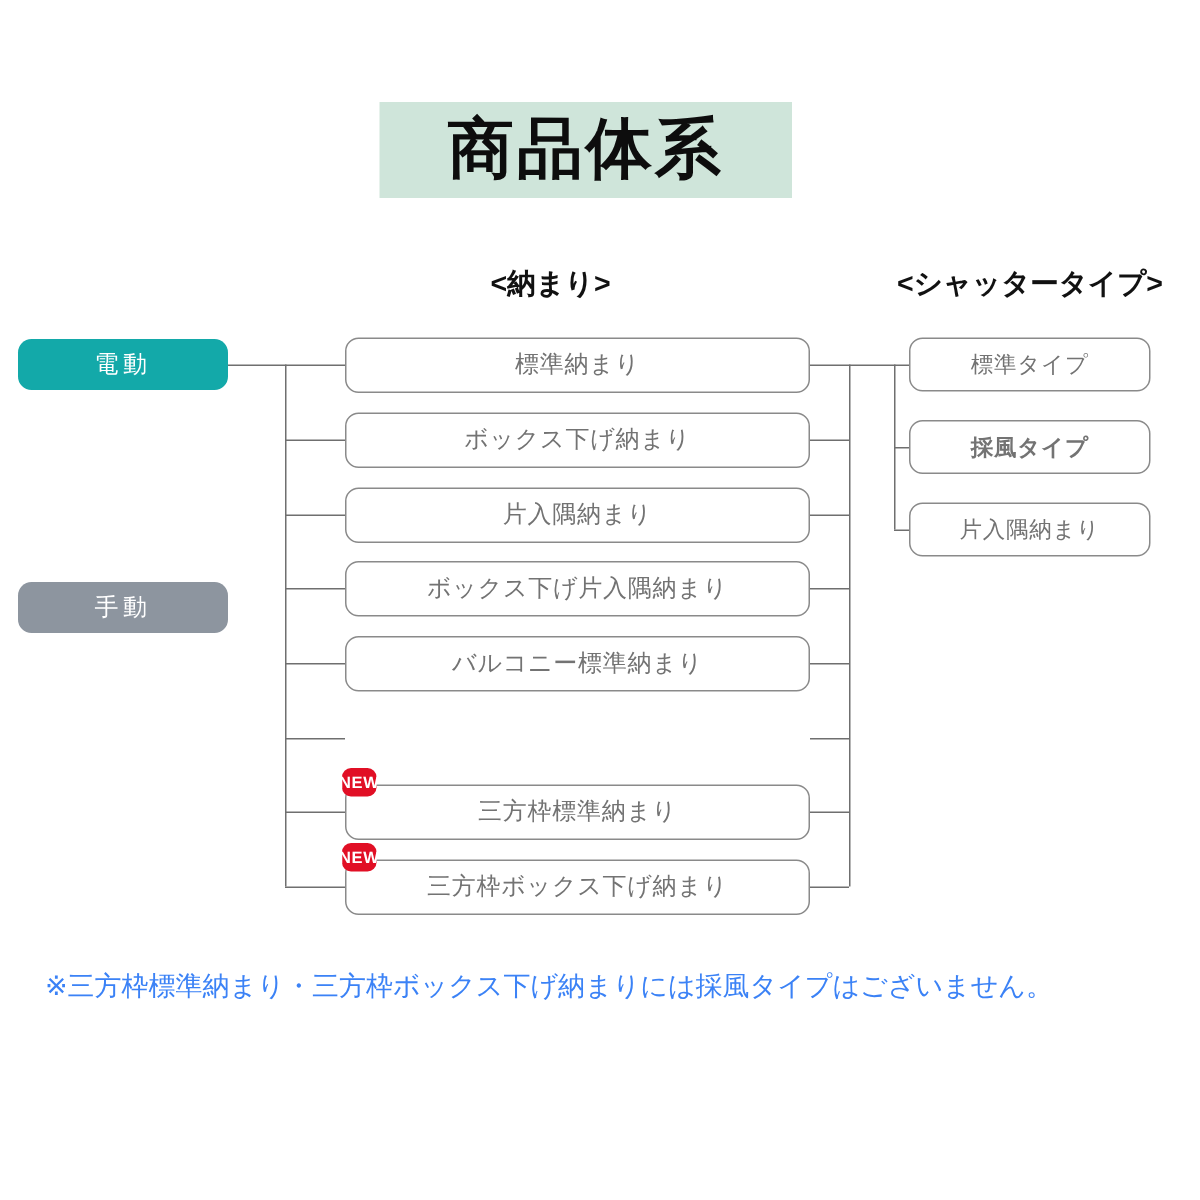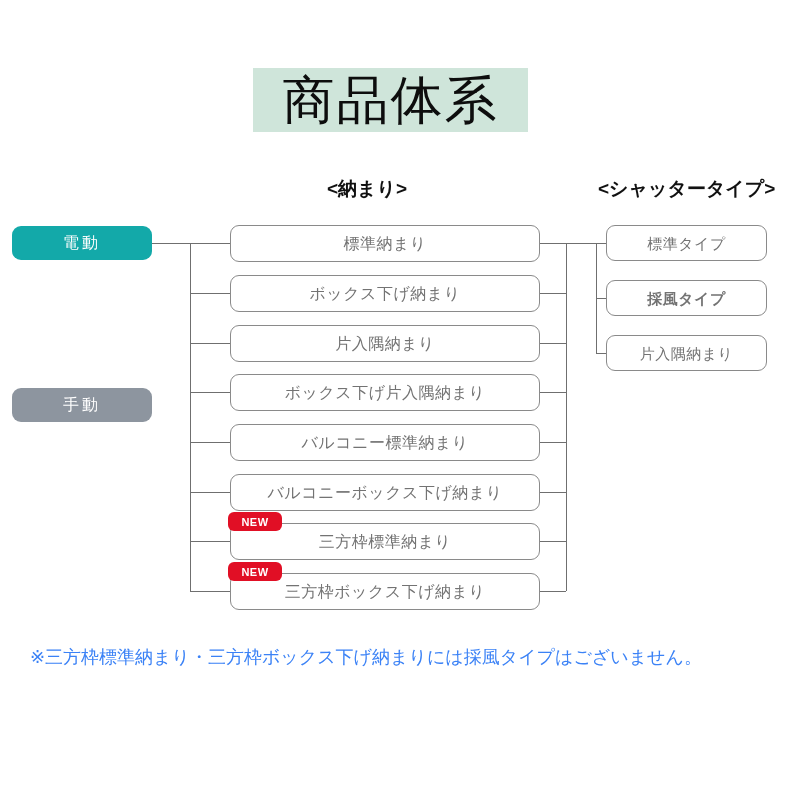--- a/index.html
+++ b/index.html
@@ -25,22 +25,22 @@
     left: 253px;
     top: 68px;
     width: 275px;
     height: 64px;
     background: #cfe5da;
     display: flex;
     align-items: center;
     justify-content: center;
   }
   .title-text {
-    font-size: 52px;
-    font-weight: 400;
+    font-size: 44px;
+    font-weight: 700;
     color: #0d0d0d;
     letter-spacing: 2px;
     line-height: 1;
   }
 
   
   .col-header {
     position: absolute;
     font-size: 19px;
     font-weight: 700;
@@ -100,21 +100,21 @@
     font-size: 15px;
   }
   .node-label {
     line-height: 1;
     letter-spacing: 0.5px;
   }
 
   
   .new-badge {
     position: absolute;
-    width: 54px;
+    width: 23px;
     height: 19px;
     background: #e10f25;
     border-radius: 6px;
     display: flex;
     align-items: center;
     justify-content: center;
     color: #ffffff;
     font-size: 11px;
     font-weight: 700;
     letter-spacing: 0.5px;
@@ -200,23 +200,20 @@
   </div>
   <div class="node node-mid" style="top:325px;">
     <span class="node-label">片入隅納まり</span>
   </div>
   <div class="node node-mid" style="top:374px;">
     <span class="node-label">ボックス下げ片入隅納まり</span>
   </div>
   <div class="node node-mid" style="top:424px;">
     <span class="node-label">バルコニー標準納まり</span>
   </div>
-  <div class="node node-mid" style="top:474px;">
-    <span class="node-label">バルコニーボックス下げ納まり</span>
-  </div>
   <div class="node node-mid" style="top:523px;">
     <span class="node-label">三方枠標準納まり</span>
   </div>
   <div class="node node-mid" style="top:573px;">
     <span class="node-label">三方枠ボックス下げ納まり</span>
   </div>
 
   <div class="new-badge" style="left:228px; top:512px;">
     <span>NEW</span>
   </div>

